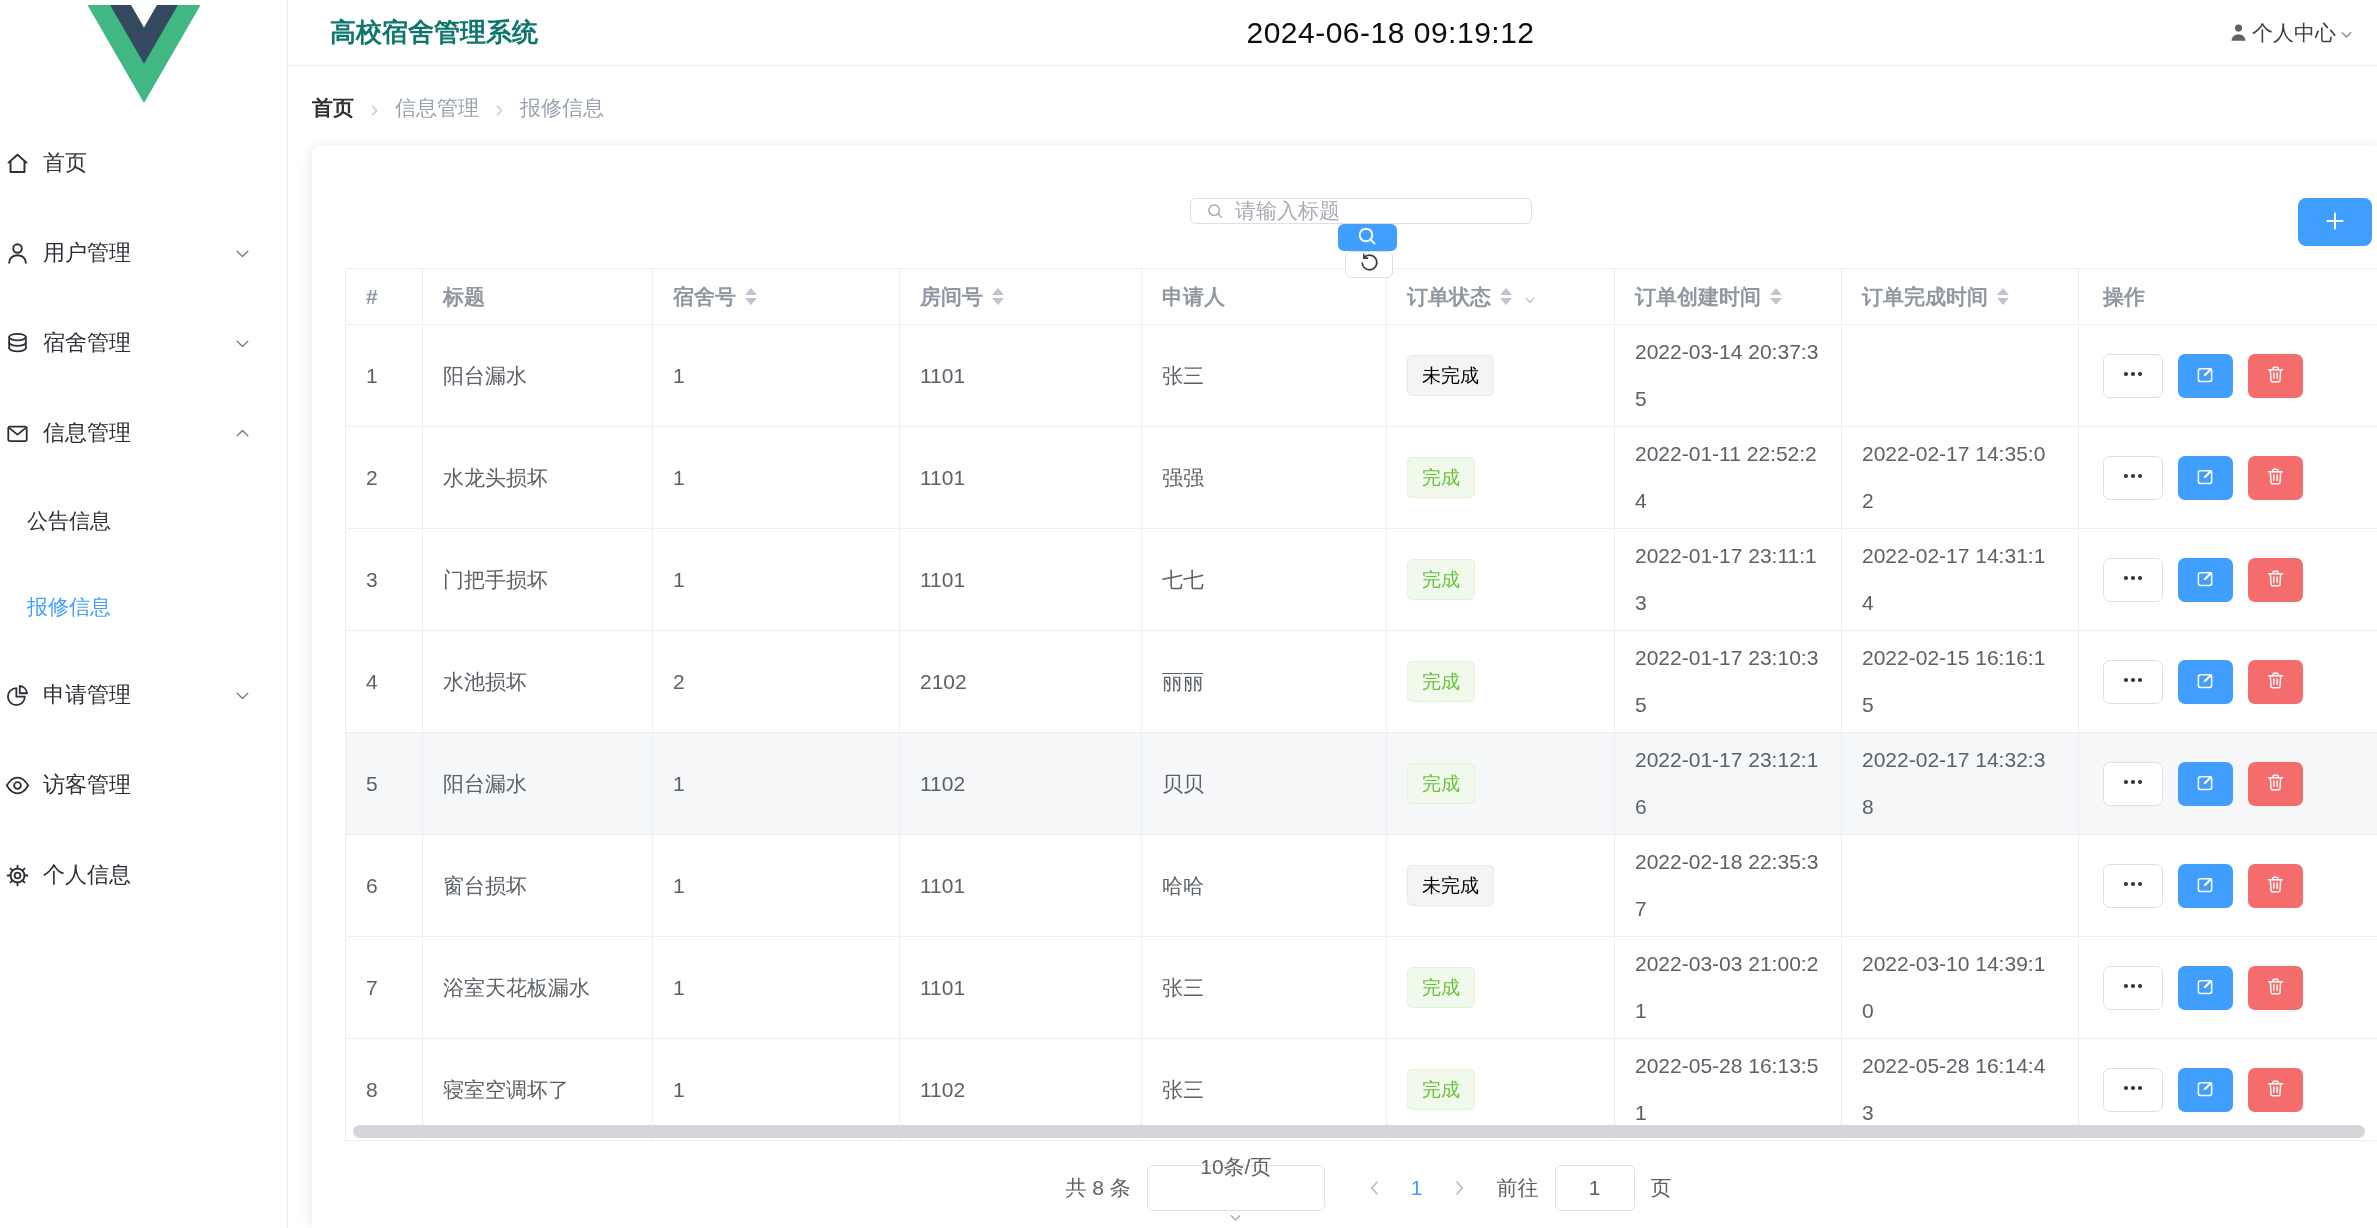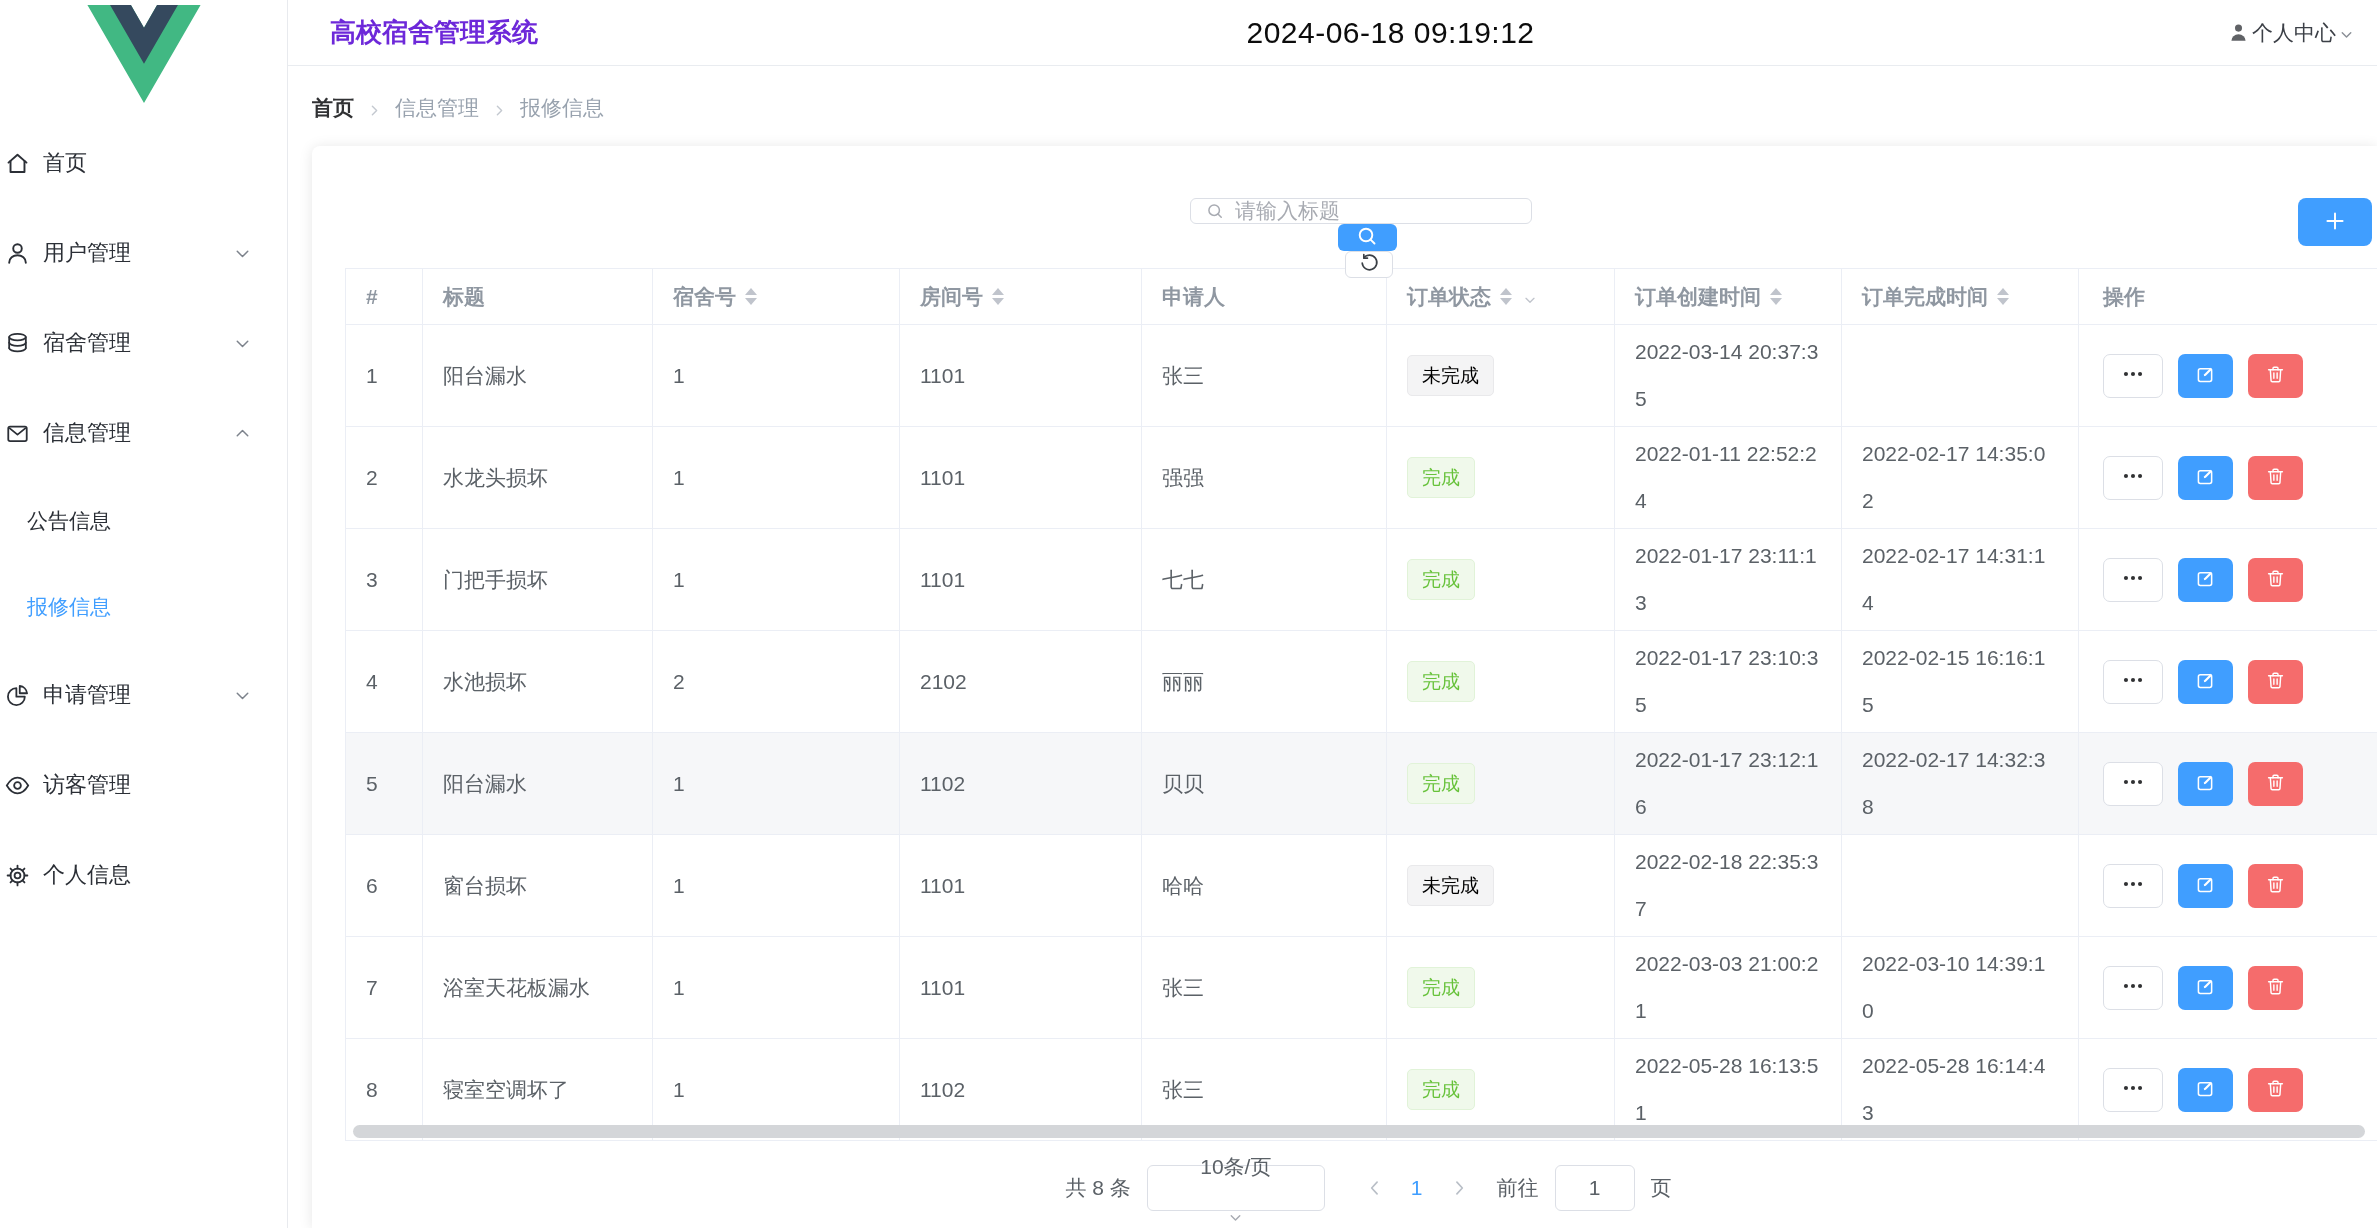--- a/index.html
+++ b/index.html
@@ -19,21 +19,21 @@
   .menu-label { flex:1; }
   .chev { width:21px; height:21px; color:#7d838c; flex:none; }
   .submenu-item { height:86px; display:flex; align-items:center; padding-left:27px;
     font-size:21px; color:#2b2f36; cursor:pointer; }
   .submenu-item.active { color:#409eff; }
 
   
   .main { flex:1; display:flex; flex-direction:column; min-width:0; }
   .topbar { height:66px; min-height:66px; border-bottom:1px solid #e9ecf0;
     display:flex; align-items:center; padding:0 22px 0 42px; position:relative; background:#fff; }
-  .app-title { font-size:26px; font-weight:bold; color:#6d28d9; }
+  .app-title { font-size:26px; font-weight:bold; color:#0f766e; }
   .clock { position:absolute; left:calc(50% + 58px); transform:translateX(-50%);
     font-size:30px; color:#0c0c0c; letter-spacing:.5px; white-space:nowrap; }
   .user-area { margin-left:auto; display:flex; align-items:center; gap:2px;
     font-size:21px; color:#3c4047; cursor:pointer; }
   .user-icon { width:23px; height:23px; color:#606266; }
   .user-chev { width:17px; height:17px; color:#8b9097; }
 
   .crumbs { display:flex; align-items:center; gap:12px; padding:28px 0 24px 24px;
     font-size:21px; }
   .crumb-home { font-weight:bold; color:#303133; cursor:pointer; }

